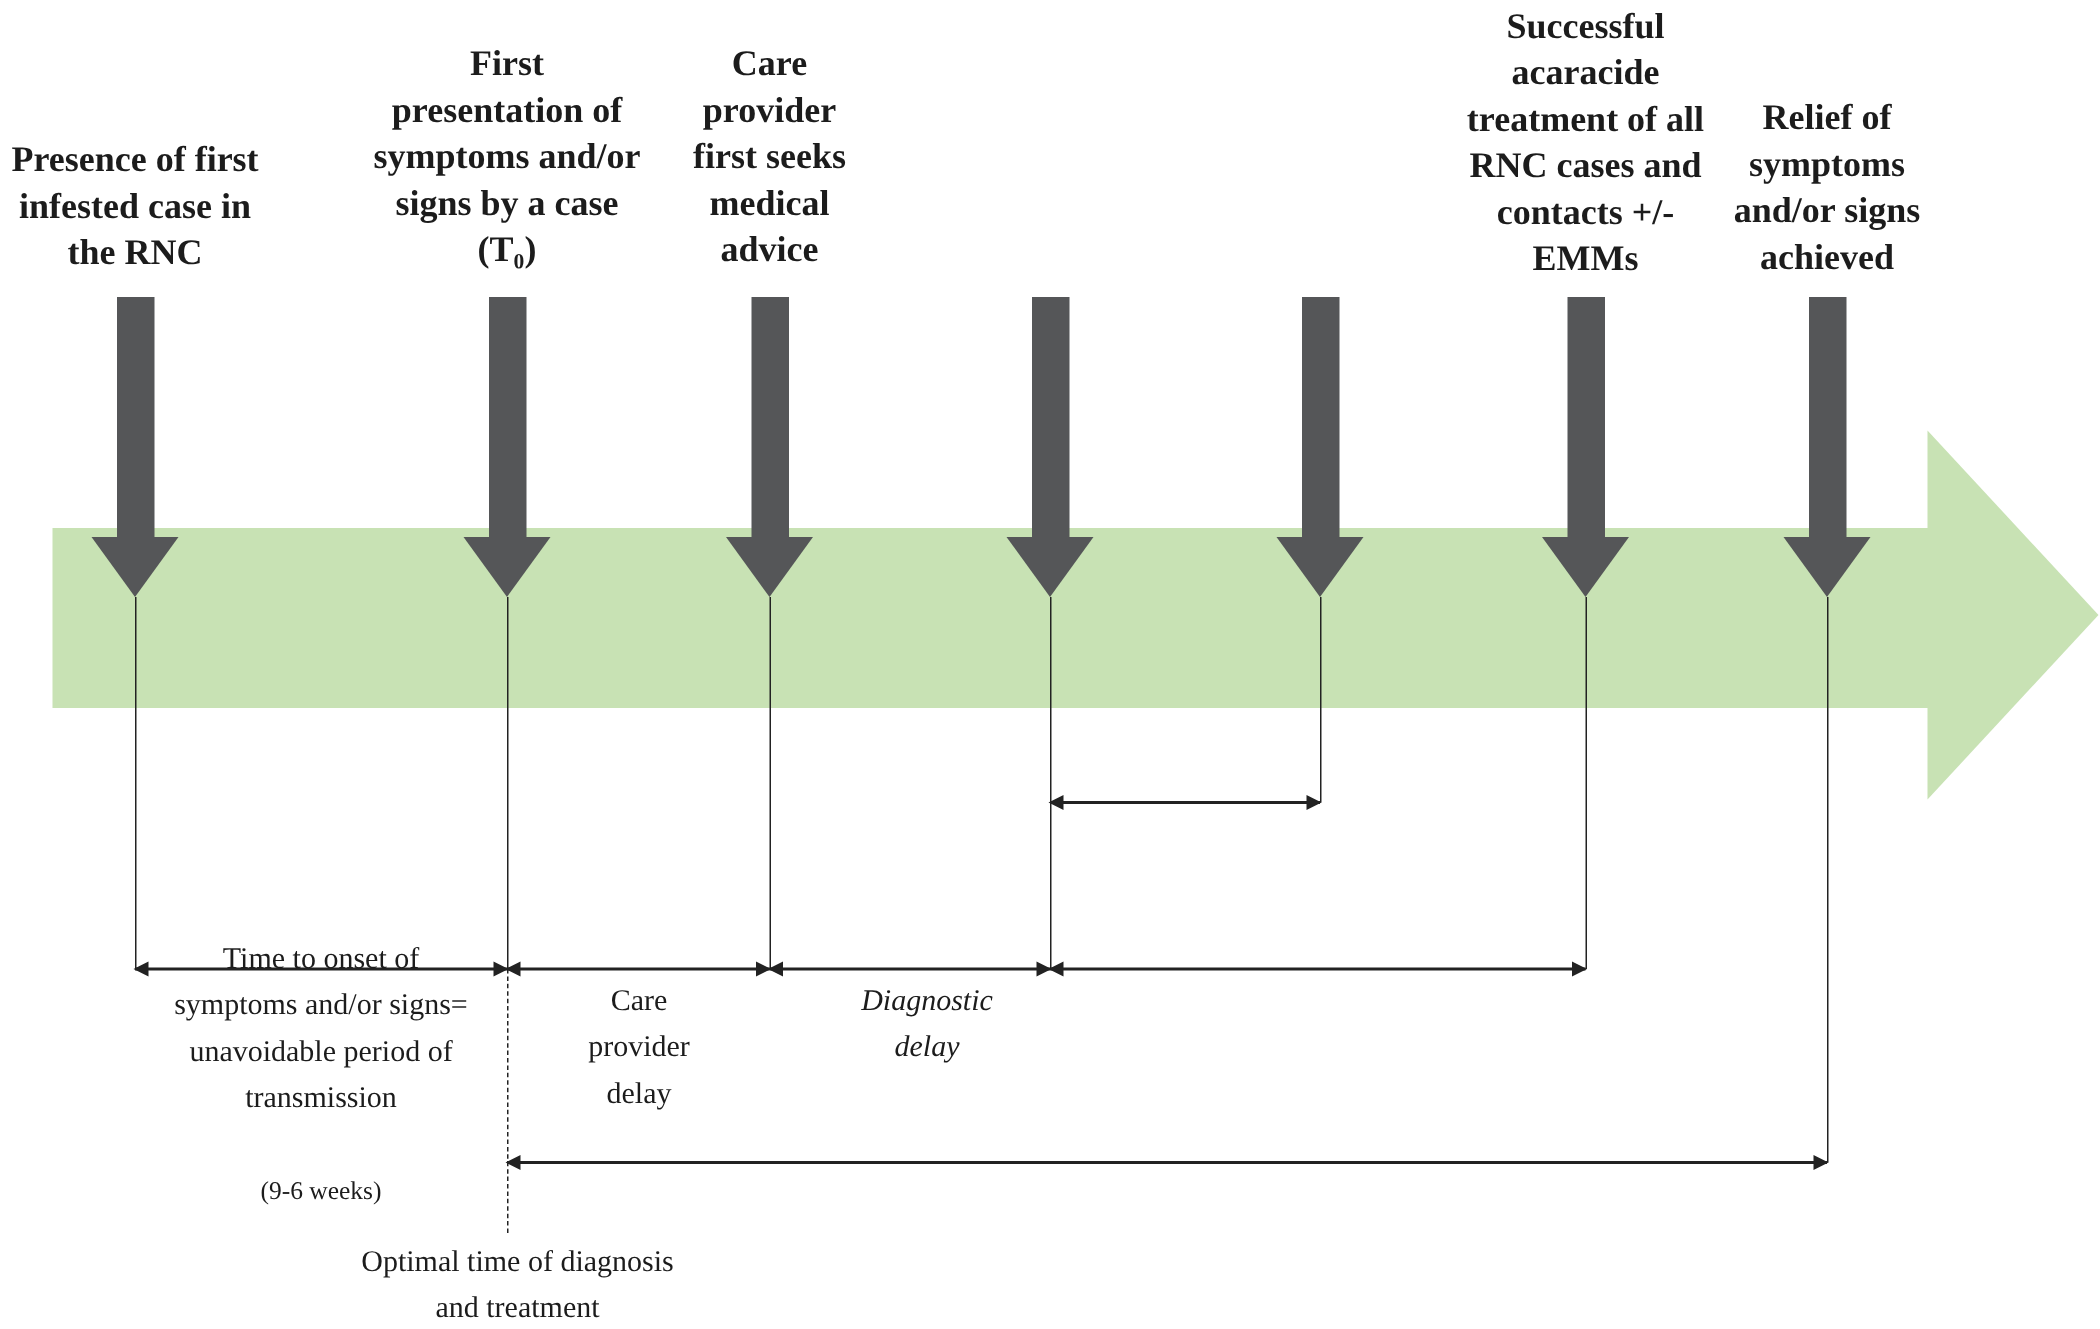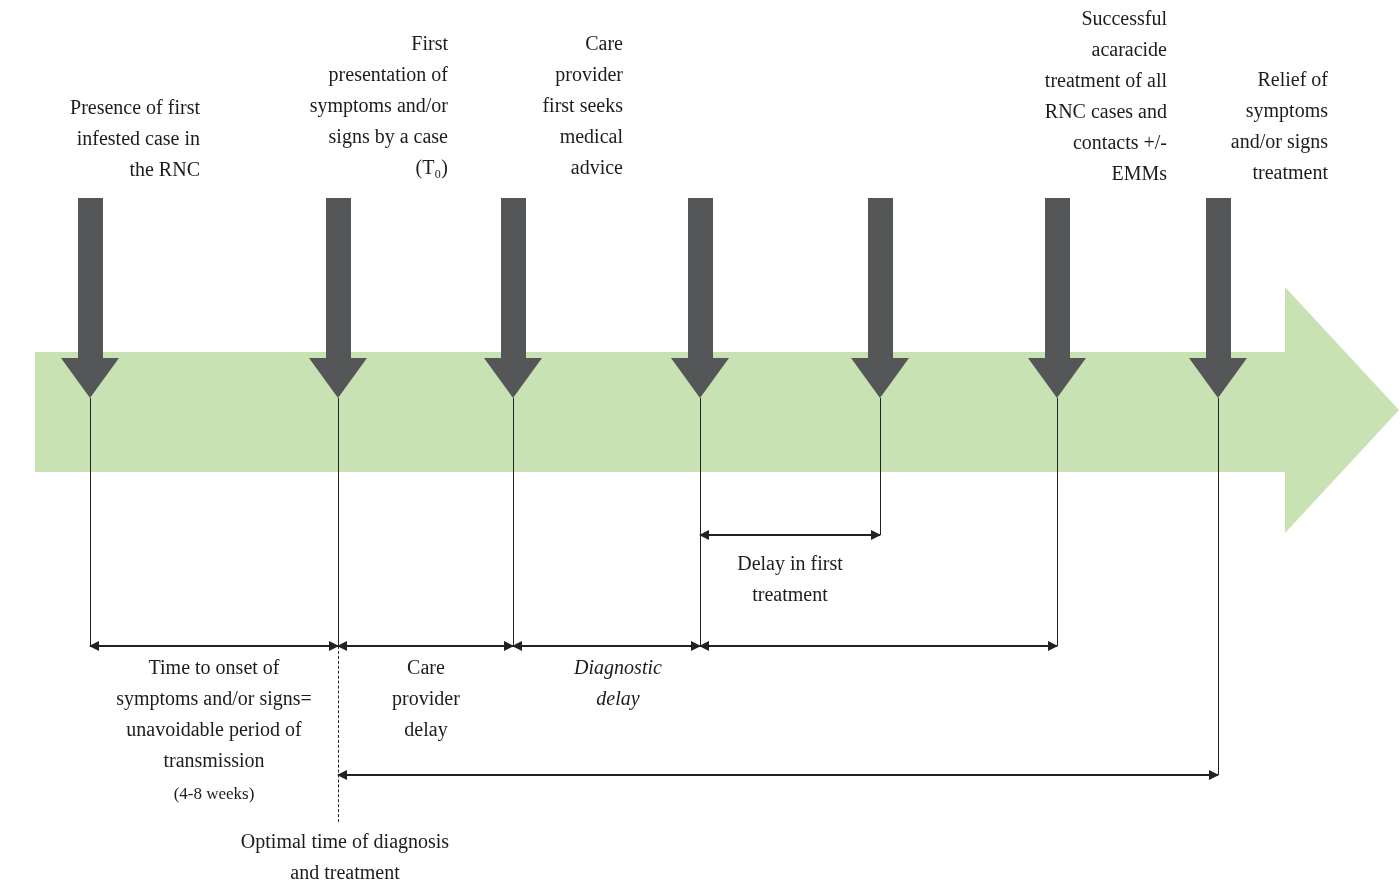--- a/index.html
+++ b/index.html
@@ -18,22 +18,23 @@
   }
   .tl-head{
     position:absolute;left:1285px;top:287px;width:0;height:0;
     border-top:123px solid transparent;
     border-bottom:123px solid transparent;
     border-left:114px solid #c8e2b4;
   }
   
   .ev-label{
     position:absolute;width:220px;
-    text-align:right;font-size:20px;line-height:31px;
+    text-align:center;font-size:24px;line-height:31px;
     white-space:pre-line;
+    font-weight:bold;
   }
   
   .down-arrow{position:absolute;top:198px;width:58px;}
   .down-arrow .shaft{width:25px;height:160px;margin:0 auto;background:#555658;}
   .down-arrow .head{
     width:0;height:0;margin:0 auto;
     border-left:29px solid transparent;
     border-right:29px solid transparent;
     border-top:40px solid #555658;
   }
@@ -85,21 +86,21 @@
 advice</div>
   <div class="ev-label" style="left:947px;top:3px;">Successful
 acaracide
 treatment of all
 RNC cases and
 contacts +/-
 EMMs</div>
   <div class="ev-label" style="left:1108px;top:64px;">Relief of
 symptoms
 and/or signs
-treatment</div>
+achieved</div>
 
   <div class="down-arrow" style="left:61px;">
       <div class="shaft"></div>
       <div class="head"></div>
     </div>
   <div class="down-arrow" style="left:309px;">
       <div class="shaft"></div>
       <div class="head"></div>
     </div>
   <div class="down-arrow" style="left:484px;">
@@ -132,27 +133,25 @@
   <div class="vline" style="left:1057px;top:398px;height:248px;"></div>
   <div class="vline" style="left:1218px;top:398px;height:377px;"></div>
 
   <div class="harrow" style="left:700px;top:534px;width:180px;"></div>
   <div class="harrow" style="left:90px;top:645px;width:248px;"></div>
   <div class="harrow" style="left:338px;top:645px;width:175px;"></div>
   <div class="harrow" style="left:513px;top:645px;width:187px;"></div>
   <div class="harrow" style="left:700px;top:645px;width:357px;"></div>
   <div class="harrow" style="left:338px;top:774px;width:880px;"></div>
 
-  <div class="iv-label" style="left:690px;top:548px;width:200px;">Delay in first
-treatment</div>
-  <div class="iv-label" style="left:74px;top:652px;width:280px;">Time to onset of
+  <div class="iv-label" style="left:74px;top:624px;width:280px;">Time to onset of
 symptoms and/or signs=
 unavoidable period of
 transmission</div>
-  <div class="iv-note" style="left:114px;top:782px;width:200px;">(4-8 weeks)</div>
+  <div class="iv-note" style="left:114px;top:782px;width:200px;">(9-6 weeks)</div>
   <div class="iv-label" style="left:351px;top:652px;width:150px;">Care
 provider
 delay</div>
   <div class="iv-label" style="left:538px;top:652px;width:160px;font-style:italic;">Diagnostic
 delay</div>
   <div class="iv-label" style="left:195px;top:826px;width:300px;">Optimal time of diagnosis
 and treatment</div>
 
 </div>
 

